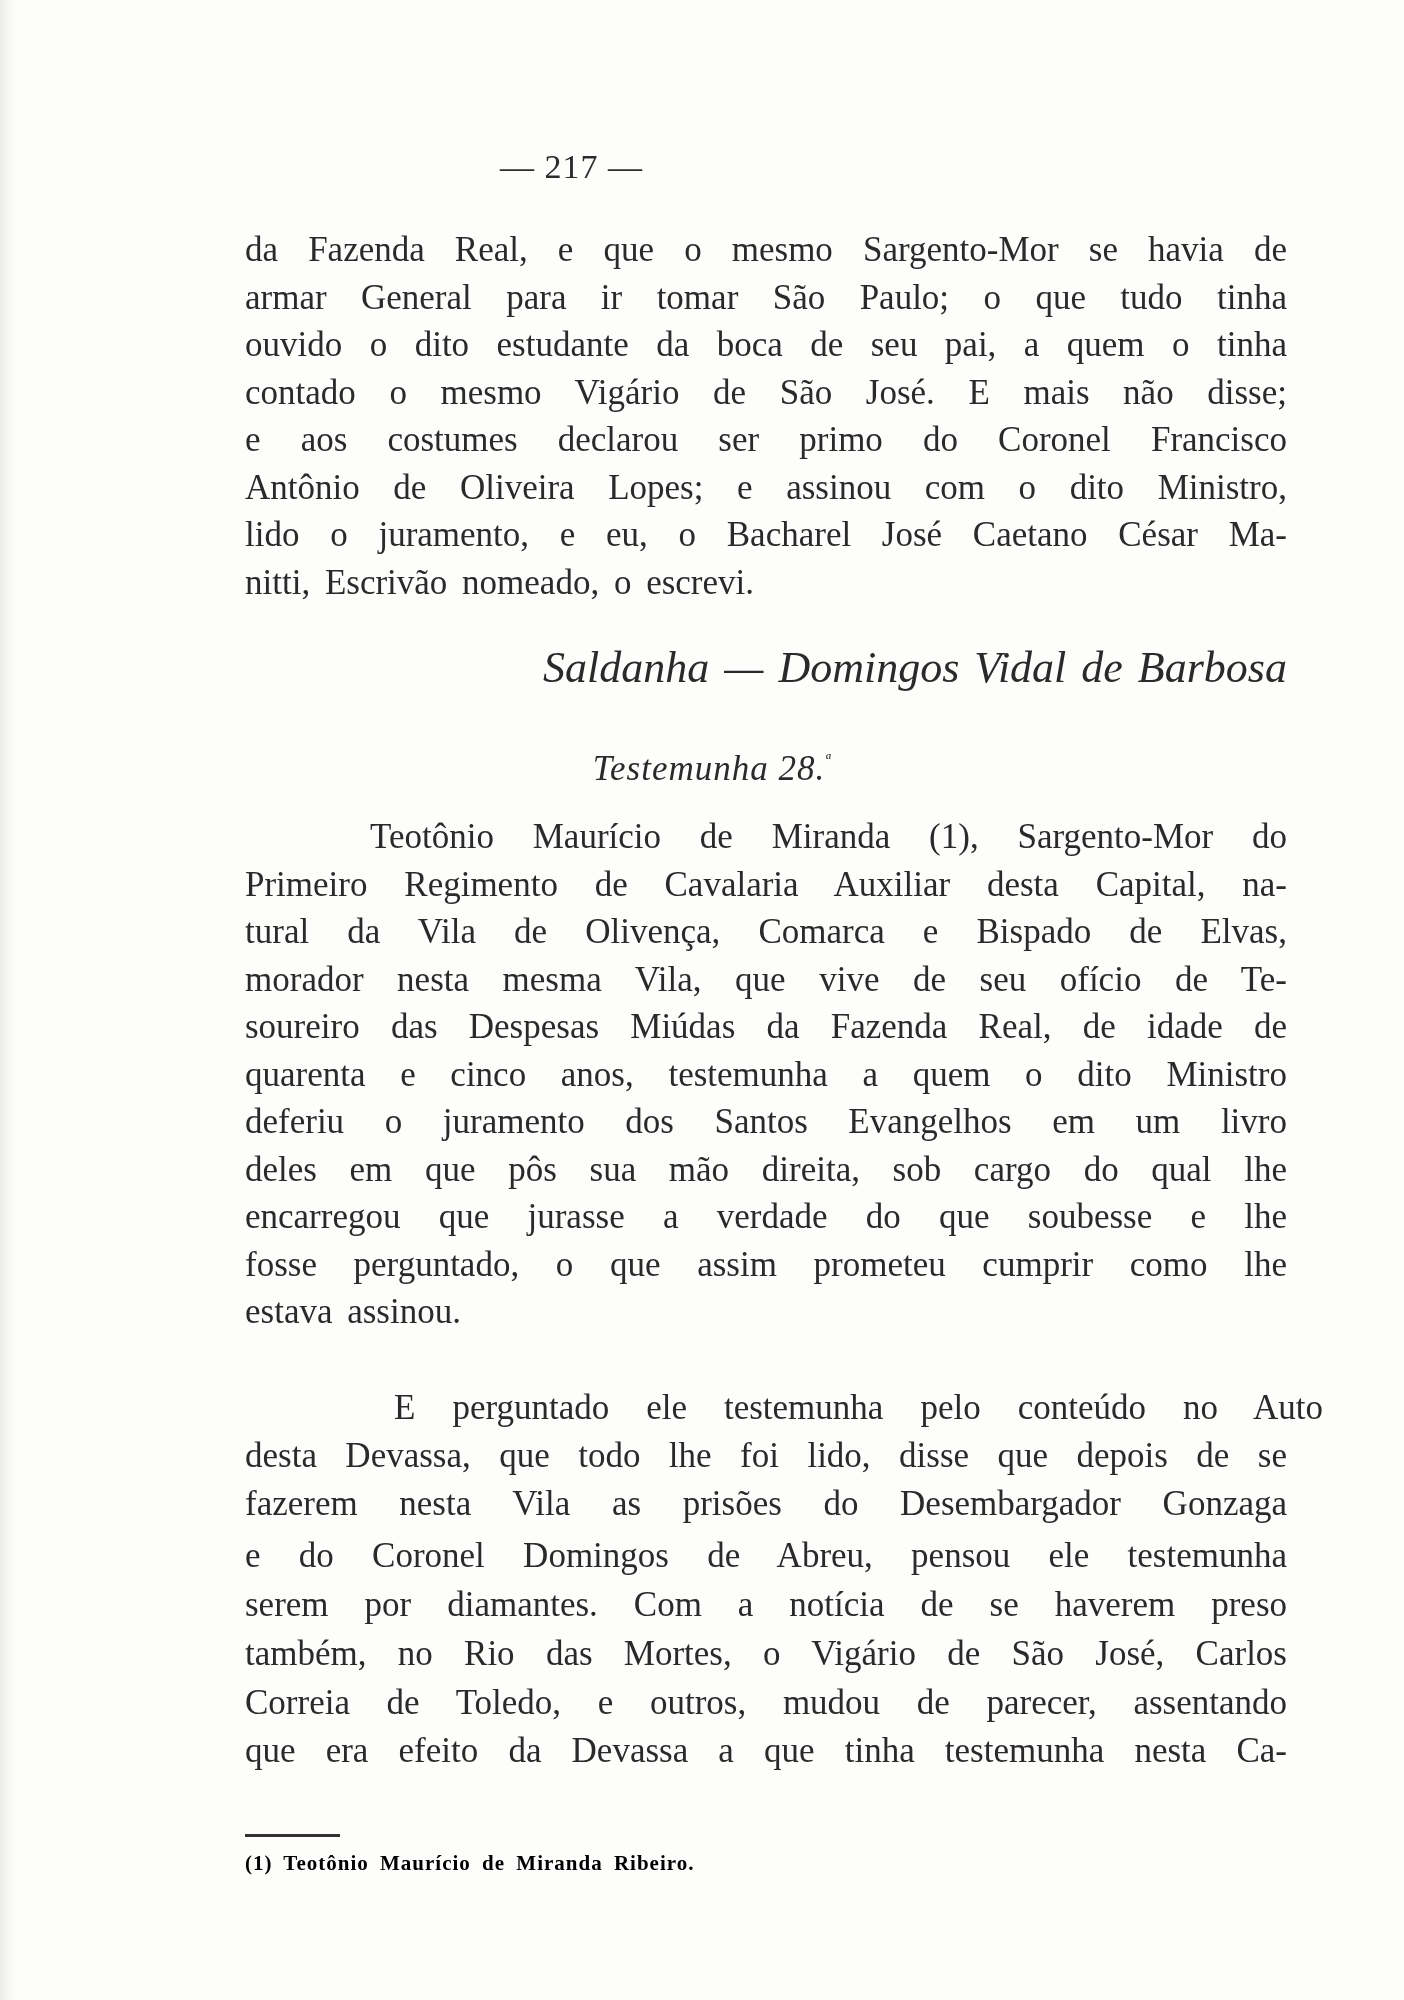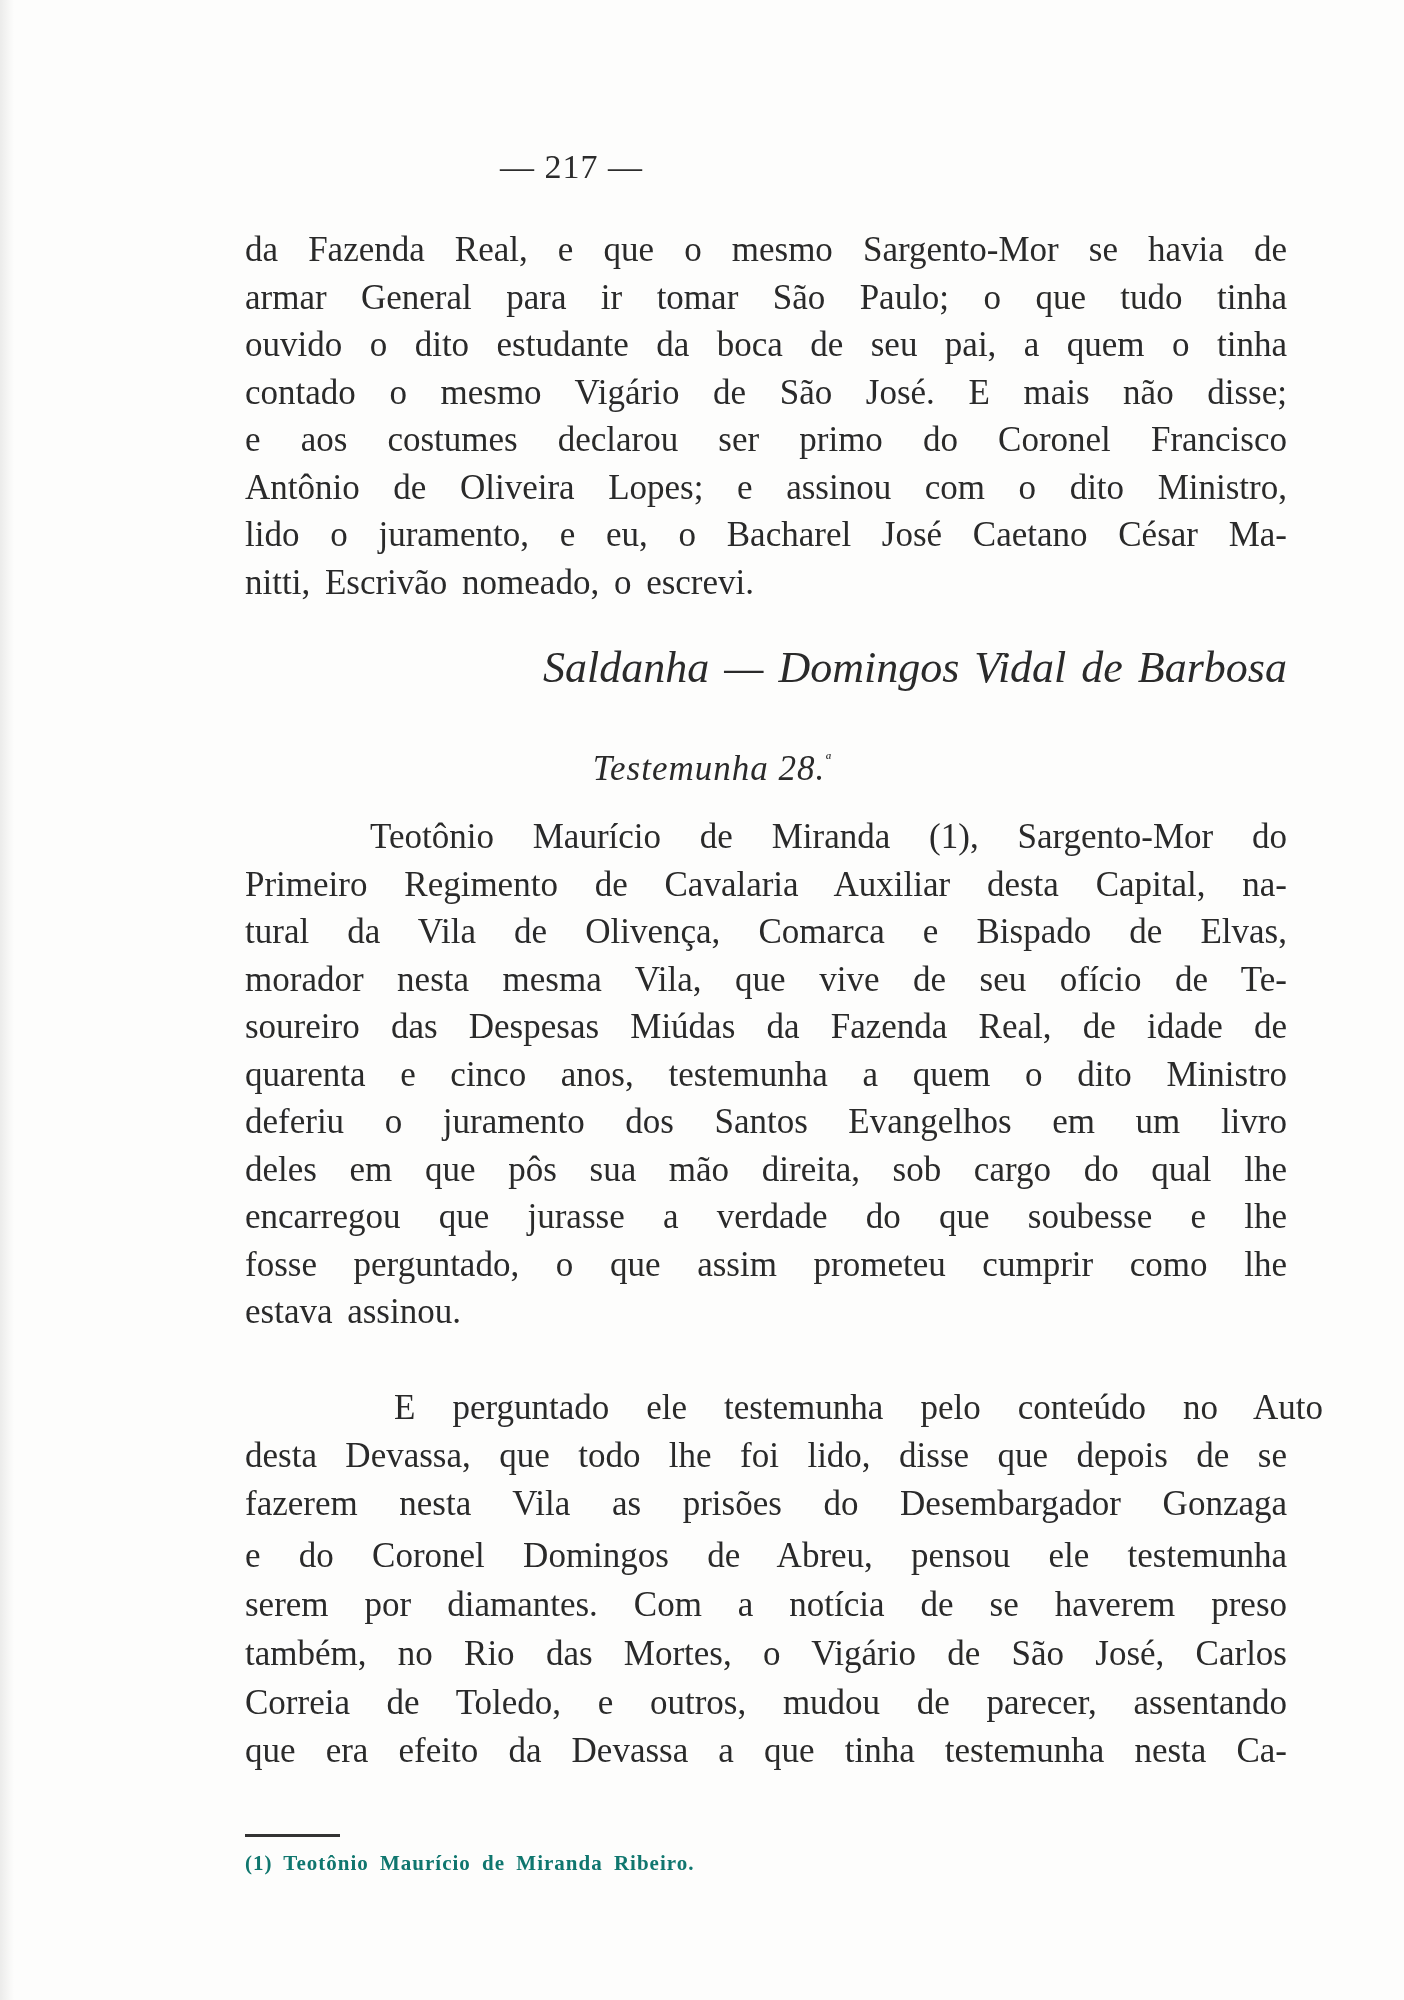--- a/index.html
+++ b/index.html
@@ -97,21 +97,21 @@
     .footnote {
       position: absolute;
       left: 245px;
       top: 1850px;
       font-size: 21px;
       line-height: 26px;
       letter-spacing: 1px;
       word-spacing: 5px;
       white-space: nowrap;
       font-weight: bold;
-      color: #0f766e;
+      color: #000000;
     }
   </style>
 </head>
 <body>
 
 <div class="page-shadow-left"></div>
 
 <div class="page-number">— 217 —</div>
 
 <div>

